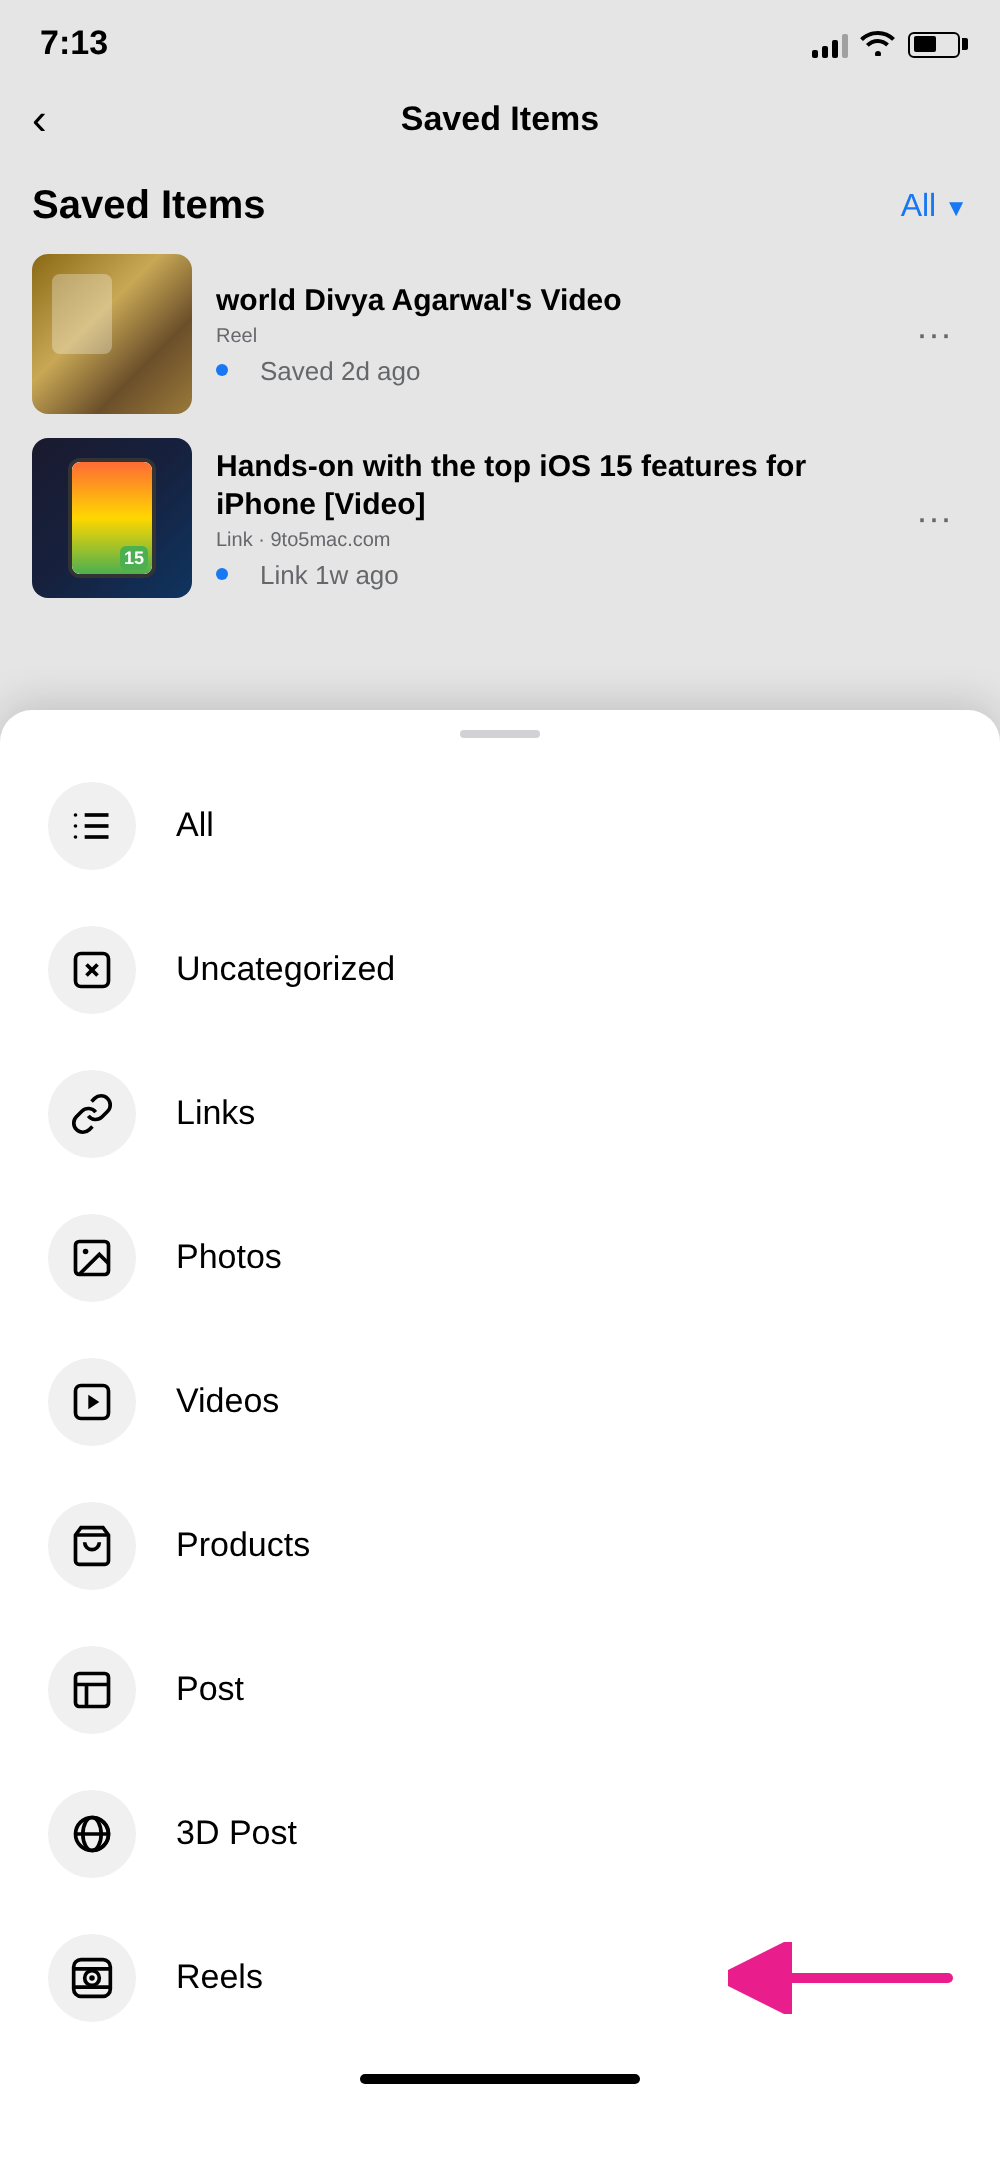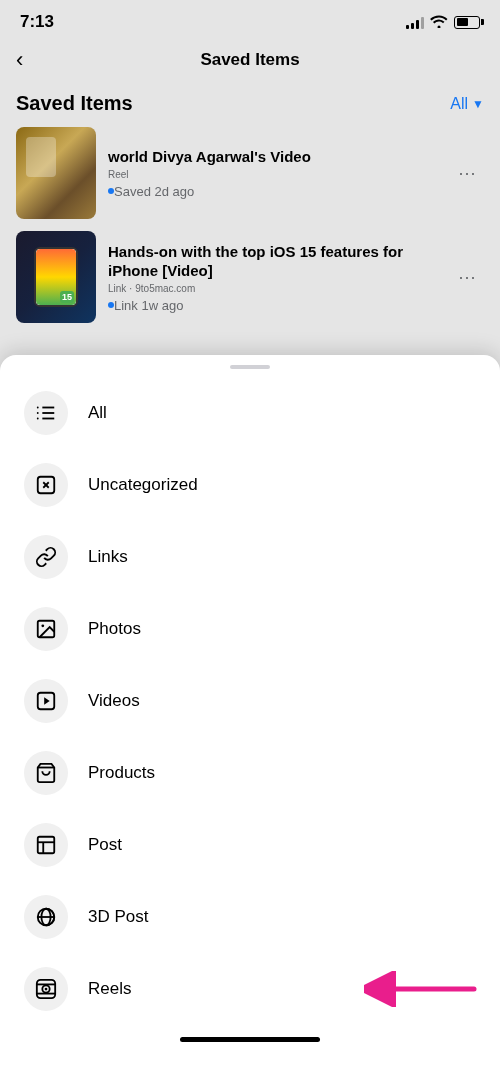--- a/index.html
+++ b/index.html
@@ -127,21 +127,21 @@
 
     
     .saved-item {
       display: flex;
       align-items: center;
       margin-bottom: 12px;
       gap: 12px;
     }
     .item-thumbnail {
       width: 80px;
-      height: 92px;
+      height: 80px;
       border-radius: 8px;
       flex-shrink: 0;
       overflow: hidden;
       background: #888;
     }
     .thumb-1 {
       background: linear-gradient(135deg, #8B6914 0%, #C8A855 40%, #6B4F2A 70%, #9A7A3A 100%);
       position: relative;
     }
     .thumb-1::before {
@@ -201,21 +201,21 @@
       margin-bottom: 2px;
     }
     .item-meta {
       font-size: 10px;
       color: #65676b;
       margin-bottom: 4px;
     }
     .item-saved {
       display: flex;
       align-items: center;
-      gap: 0;
+      gap: 16px;
       font-size: 13px;
       color: #65676b;
     }
     .saved-dot {
       width: 6px;
       height: 6px;
       background: #1877f2;
       border-radius: 50%;
       display: inline-block;
     }

